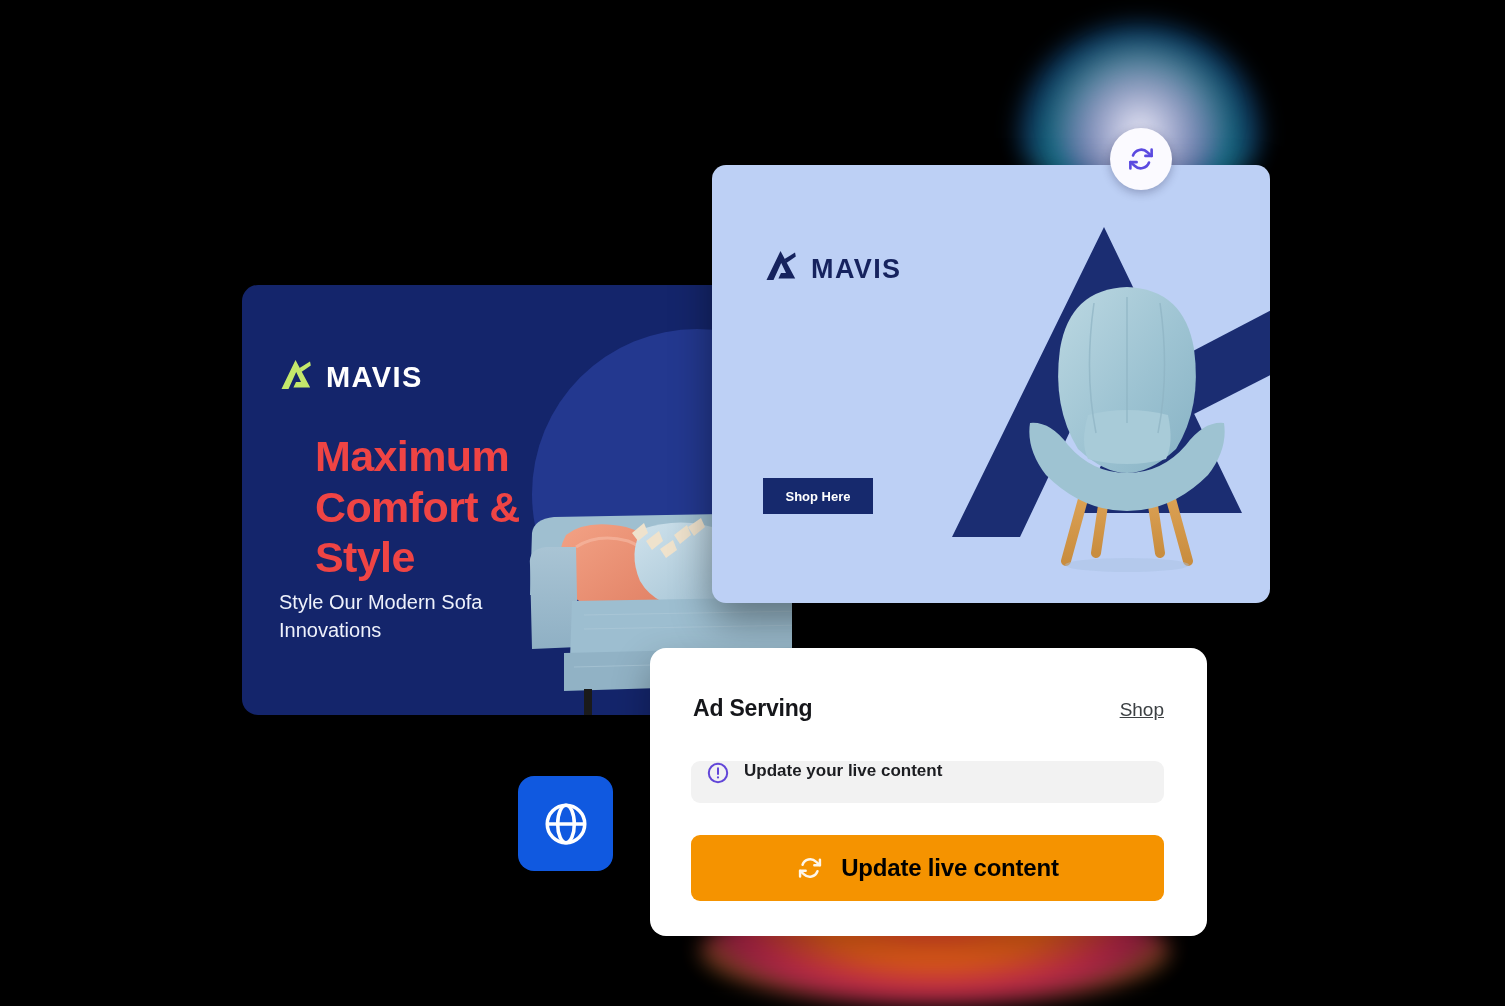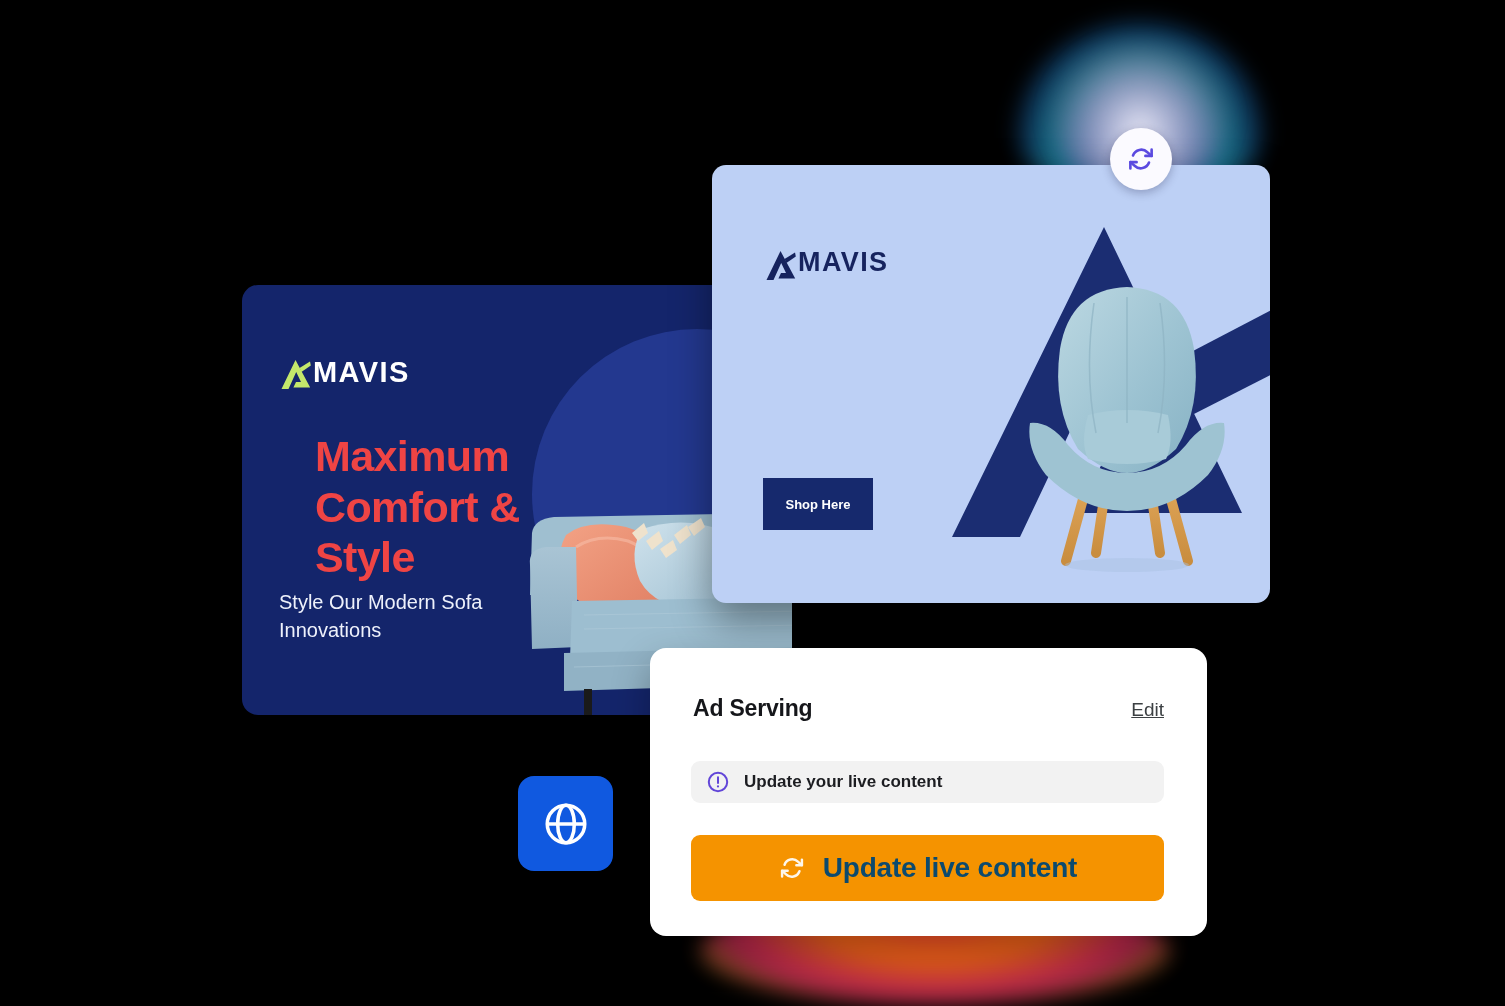--- a/index.html
+++ b/index.html
@@ -48,21 +48,21 @@
   
   .card-dark{
     position:absolute;left:242px;top:285px;width:550px;height:430px;
     background:#14256b;border-radius:16px;overflow:hidden;
     box-shadow:0 18px 40px rgba(0,0,0,.45);
   }
   .card-dark .circle-bg{
     position:absolute;right:-70px;top:44px;width:330px;height:330px;border-radius:50%;
     background:#23388f;
   }
-  .logo-row{position:absolute;left:37px;top:73px;display:flex;align-items:flex-start;gap:0;}
+  .logo-row{position:absolute;left:37px;top:73px;display:flex;align-items:flex-end;gap:13px;}
   .logo-mark{width:34px;height:34px;display:block;}
   .logo-word{font-weight:800;font-size:29px;letter-spacing:1.4px;line-height:1;}
   .card-dark .logo-word{color:#ffffff;}
   .headline-dark{
     position:absolute;left:37px;top:146px;width:300px;
     color:#ef4444;font-size:43px;font-weight:700;line-height:1.18;letter-spacing:-.6px;margin-left:36px;
   }
   .sub-dark{
     position:absolute;left:37px;top:303px;width:290px;
     color:#eef1fb;font-size:20px;font-weight:400;line-height:1.42;
@@ -77,21 +77,21 @@
     background:#bdd0f5;border-radius:14px;overflow:hidden;
     box-shadow:0 18px 40px rgba(0,0,0,.40);
   }
   .card-light .logo-row{left:52px;top:84px;}
   .card-light .logo-word{color:#16235e;font-size:27px;}
   .headline-light{
     position:absolute;left:51px;top:135px;width:240px;
     color:#16296d;font-size:45px;font-weight:800;line-height:1.13;letter-spacing:-1px;
   }
   .shop-btn{
-    position:absolute;left:51px;top:313px;width:110px;height:52px;
+    position:absolute;left:51px;top:313px;width:110px;height:36px;
     background:#16296d;color:#fff;border:0;border-radius:0;
     font-family:"Liberation Sans",sans-serif;font-size:13px;font-weight:600;
     display:flex;align-items:center;justify-content:center;cursor:pointer;
   }
   .a-mark-bg{position:absolute;left:200px;top:0px;width:380px;height:438px;}
   .chair{position:absolute;left:310px;top:108px;width:210px;height:300px;}
 
   
   .panel{
     position:absolute;left:650px;top:648px;width:557px;height:288px;
@@ -99,32 +99,32 @@
     box-shadow:0 16px 38px rgba(0,0,0,.30);
   }
   .panel-head{
     position:absolute;left:43px;top:47px;right:43px;
     display:flex;align-items:baseline;justify-content:space-between;
   }
   .panel-title{font-size:23px;font-weight:700;color:#15161a;letter-spacing:-.2px;}
   .edit-link{font-size:19px;color:#3c4043;text-decoration:underline;cursor:pointer;}
   .alert-row{
     position:absolute;left:41px;top:113px;width:473px;height:42px;
-    background:#f2f2f2;border-radius:9px;display:flex;align-items:center;gap:14px;
+    background:#f2f2f2;border-radius:9px;display:flex;gap:14px;
     padding-left:15px;box-sizing:border-box;
   }
   .alert-row .txt{font-size:17px;font-weight:700;color:#1c1d21;}
   .alert-icon{width:24px;height:24px;flex:0 0 24px;}
   .update-btn{
     position:absolute;left:41px;top:187px;width:473px;height:66px;
     background:#f59300;border:0;border-radius:9px;cursor:pointer;
     display:flex;align-items:center;justify-content:center;gap:17px;
     font-family:"Liberation Sans",sans-serif;
   }
-  .update-btn .btn-txt{font-size:28px;font-weight:700;color:#0c4a6e;letter-spacing:-.2px;}
+  .update-btn .btn-txt{font-size:24px;font-weight:700;color:#000000;letter-spacing:-.2px;}
   .update-btn svg{width:28px;height:28px;}
 
   
   .globe-tile{
     position:absolute;left:518px;top:776px;width:95px;height:95px;border-radius:16px;
     background:#1059e0;display:flex;align-items:center;justify-content:center;
     box-shadow:0 10px 22px rgba(0,0,0,.42);cursor:pointer;
   }
   .globe-tile svg{width:50px;height:50px;}
 </style>
@@ -265,21 +265,21 @@
       <ellipse cx="12" cy="12" rx="4" ry="9"></ellipse>
       <line x1="3" y1="12" x2="21" y2="12"></line>
     </svg>
   </div>
 
   <div class="glow-bottom"></div>
 
   <div class="panel">
     <div class="panel-head">
       <span class="panel-title">Ad Serving</span>
-      <span class="edit-link">Edit</span>
+      <span class="edit-link">Shop</span>
     </div>
 
     <div class="alert-row">
       <svg class="alert-icon" viewBox="0 0 24 24" fill="none" stroke="#6246d8" stroke-width="2" stroke-linecap="round">
         <circle cx="12" cy="12" r="9.2"></circle>
         <line x1="12" y1="7.2" x2="12" y2="13"></line>
         <circle cx="12" cy="16.4" r="1.1" fill="#6246d8" stroke="none"></circle>
       </svg>
       <span class="txt">Update your live content</span>
     </div>

